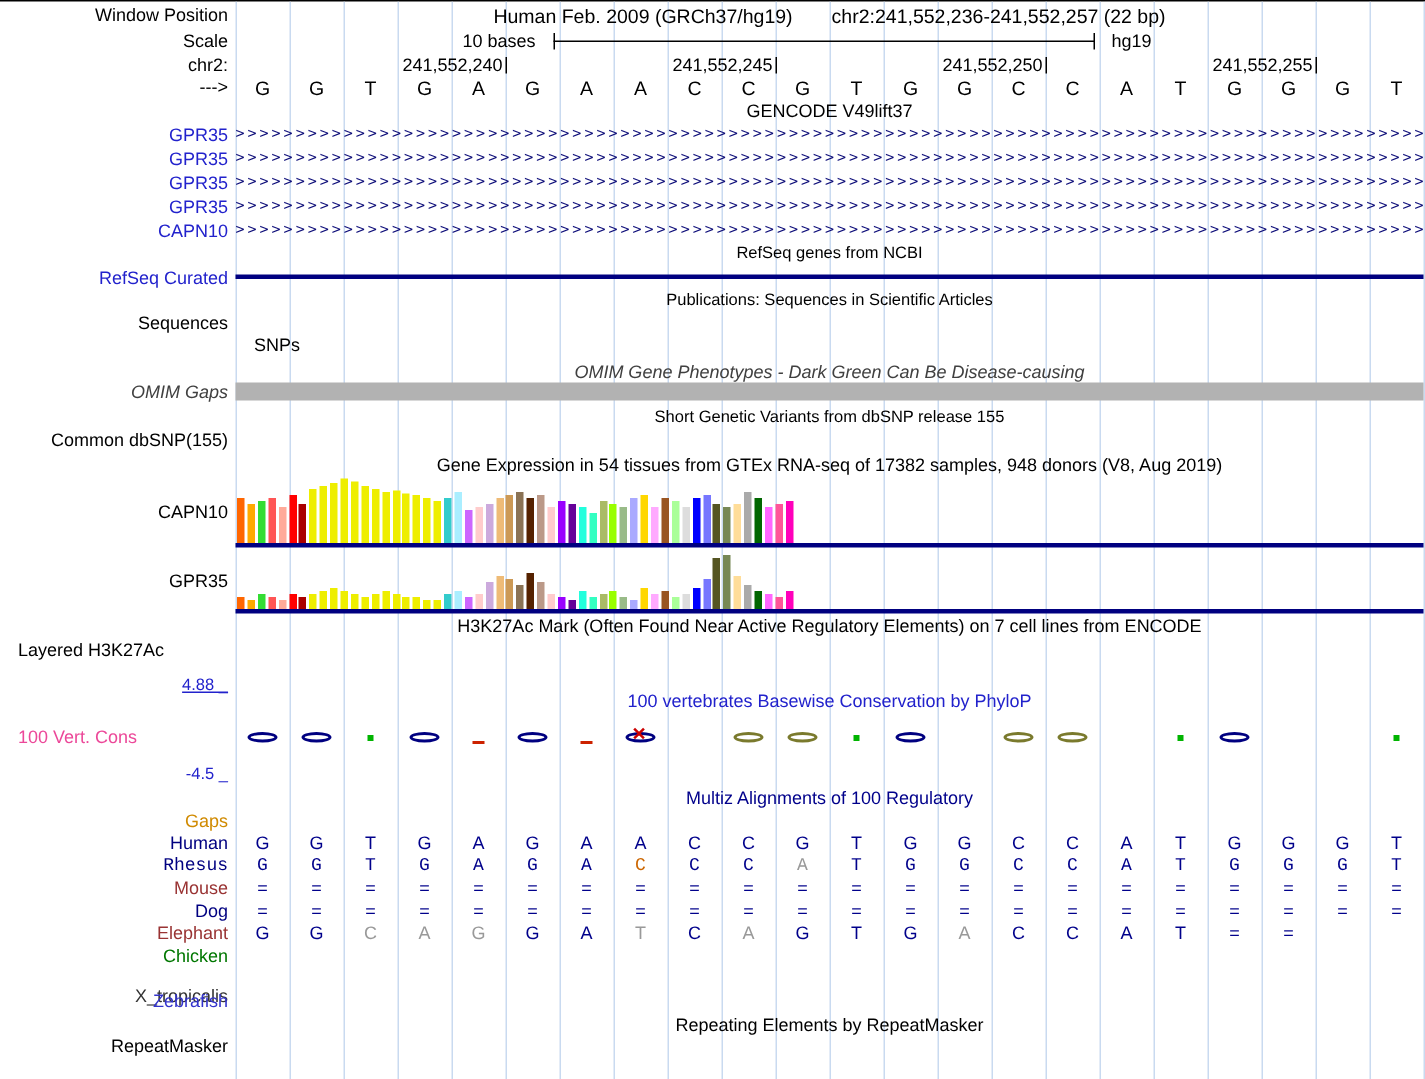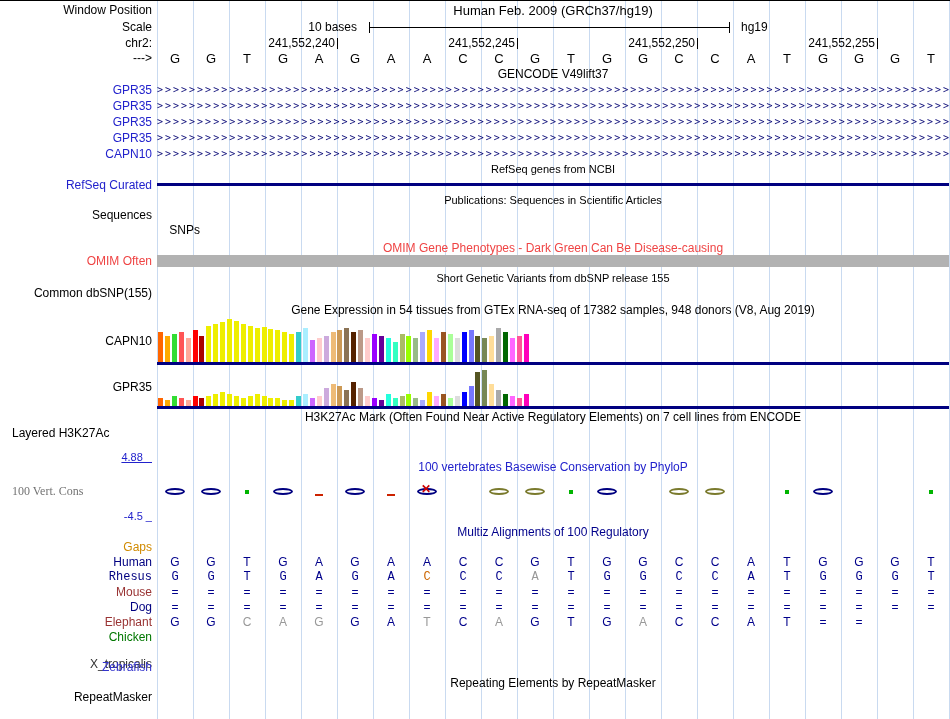--- a/index.html
+++ b/index.html
@@ -6,23 +6,23 @@
   body{font-family:"Liberation Sans", sans-serif;}
   .browser{position:relative;width:950px;height:719px;background:#fff;overflow:hidden;border-top:1px solid #000;}
   .gridline{position:absolute;top:0;height:719px;width:1px;background:#C9DAF0;z-index:0;}
   .row{position:absolute;left:0;width:950px;z-index:1;}
   .label{position:absolute;left:0;width:152px;text-align:right;font-size:12px;color:#000;white-space:nowrap;}
   .label-left{text-align:left;padding-left:12px;width:140px;}
   .content{position:absolute;left:157px;width:792px;height:100%;}
   .ctitle{position:absolute;left:157px;width:792px;text-align:center;font-size:12px;color:#000;white-space:nowrap;}
   .ctitle-sm{font-size:11px;}
   .blue{color:#2222CC;}
-  .green{color:#ef4444;}
+  .green{color:#404040;font-style:italic;}
   .navy{color:#00008B;}
-  .brown{color:#737373;font-family:Liberation Serif, serif;}
+  .brown{color:#ec4899;}
   
   .toptitle{display:flex;justify-content:center;gap:26px;font-size:13px;}
   
   .scale-text{position:absolute;left:0;width:200px;text-align:right;font-size:12px;top:0;}
   .scale-bar-h{position:absolute;left:212px;width:361px;height:1px;background:#000;top:7px;}
   .scale-tick-l{position:absolute;left:212px;top:2px;width:1px;height:11px;background:#000;}
   .scale-tick-r{position:absolute;left:572px;top:2px;width:1px;height:11px;background:#000;}
   .scale-assembly{position:absolute;left:584px;top:0;font-size:12px;}
   
   .tick-label{position:absolute;top:0;font-size:12px;text-align:right;white-space:nowrap;}
@@ -82,20 +82,21 @@
       <div class="gridline" style="left: 841px;"></div>
       <div class="gridline" style="left: 877px;"></div>
       <div class="gridline" style="left: 913px;"></div>
       <div class="gridline" style="left: 949px;"></div>
     </div>
 
   <div class="row" style="top:2px;height:15px;">
     <div class="label">Window Position</div>
     <div class="content toptitle">
       <span>Human Feb. 2009 (GRCh37/hg19)</span>
+      <span>chr2:241,552,236-241,552,257 (22 bp)</span>
     </div>
   </div>
 
   <div class="row" style="top:19px;height:14px;">
     <div class="label">Scale</div>
     <div class="content">
       <span class="scale-text">10 bases</span>
       <span class="scale-bar-h"></span>
       <span class="scale-tick-l"></span>
       <span class="scale-tick-r"></span>
@@ -188,21 +189,21 @@
   </div>
   <div class="row" style="top:222px;height:14px;">
     <div class="label" style="line-height:14px;margin-left:48px;">SNPs</div>
     <div class="content"></div>
   </div>
 
   <div class="row" style="top:240px;height:13px;">
     <div class="ctitle green">OMIM Gene Phenotypes - Dark Green Can Be Disease-causing</div>
   </div>
   <div class="row" style="top:254px;height:13px;">
-    <div class="label green" style="line-height:13px;">OMIM Often</div>
+    <div class="label green" style="line-height:13px;">OMIM Gaps</div>
     <div class="omim-bar"></div>
   </div>
 
   <div class="row" style="top:271px;height:12px;">
     <div class="ctitle ctitle-sm">Short Genetic Variants from dbSNP release 155</div>
   </div>
   <div class="row" style="top:285px;height:14px;">
     <div class="label" style="line-height:14px;">Common dbSNP(155)</div>
     <div class="content"></div>
   </div>

